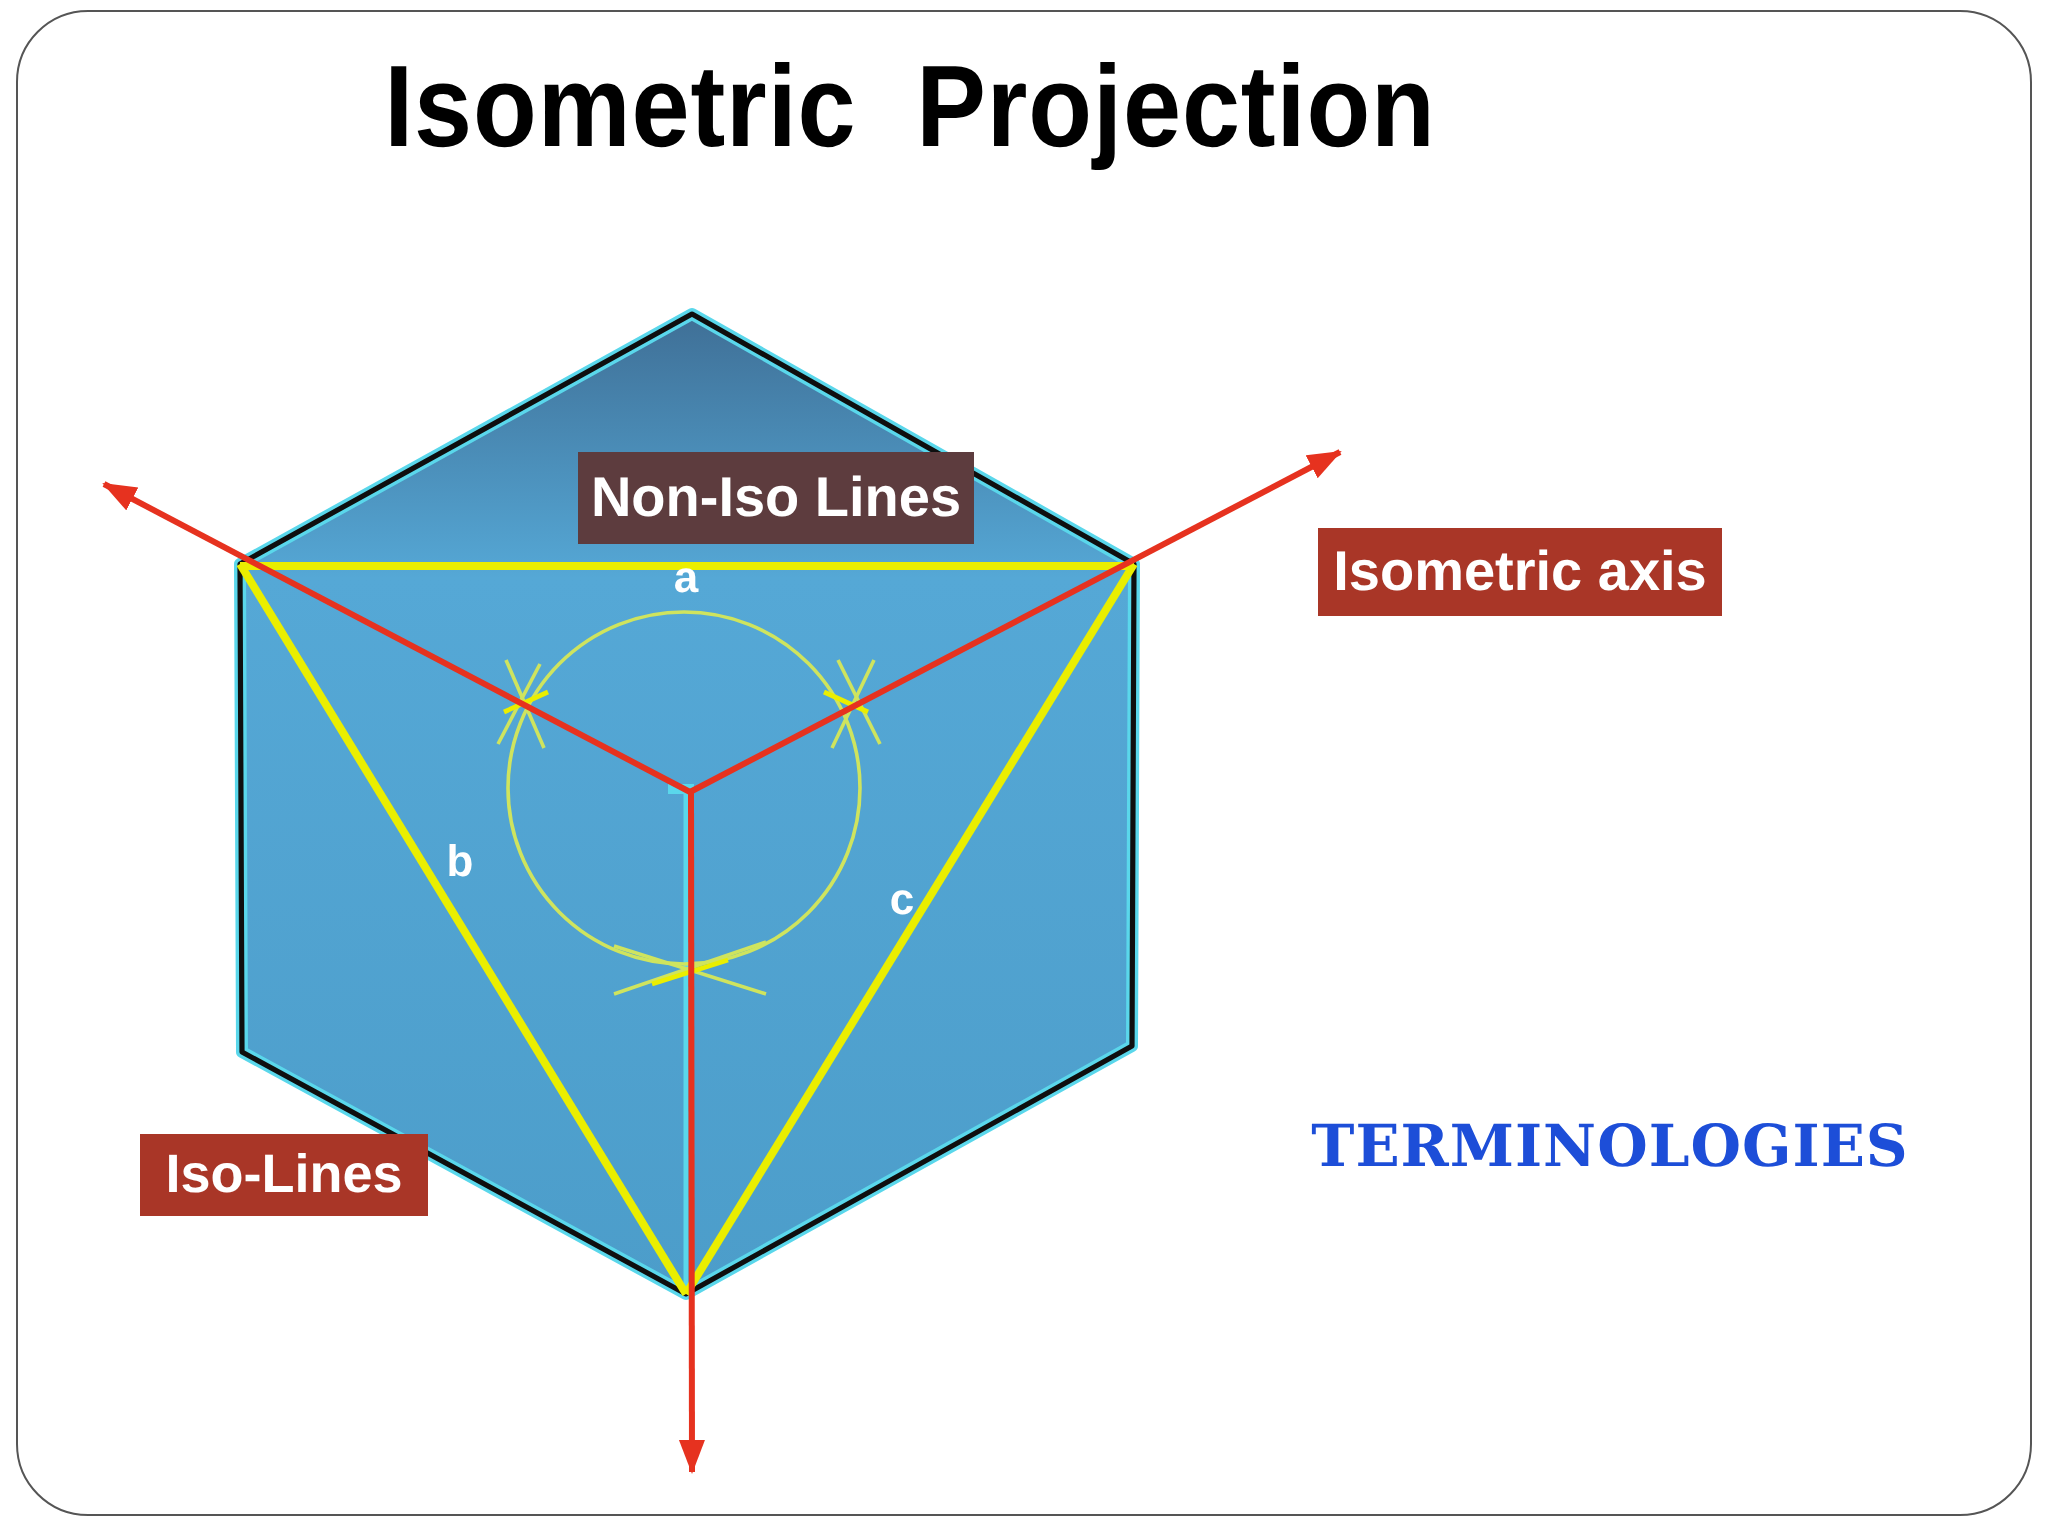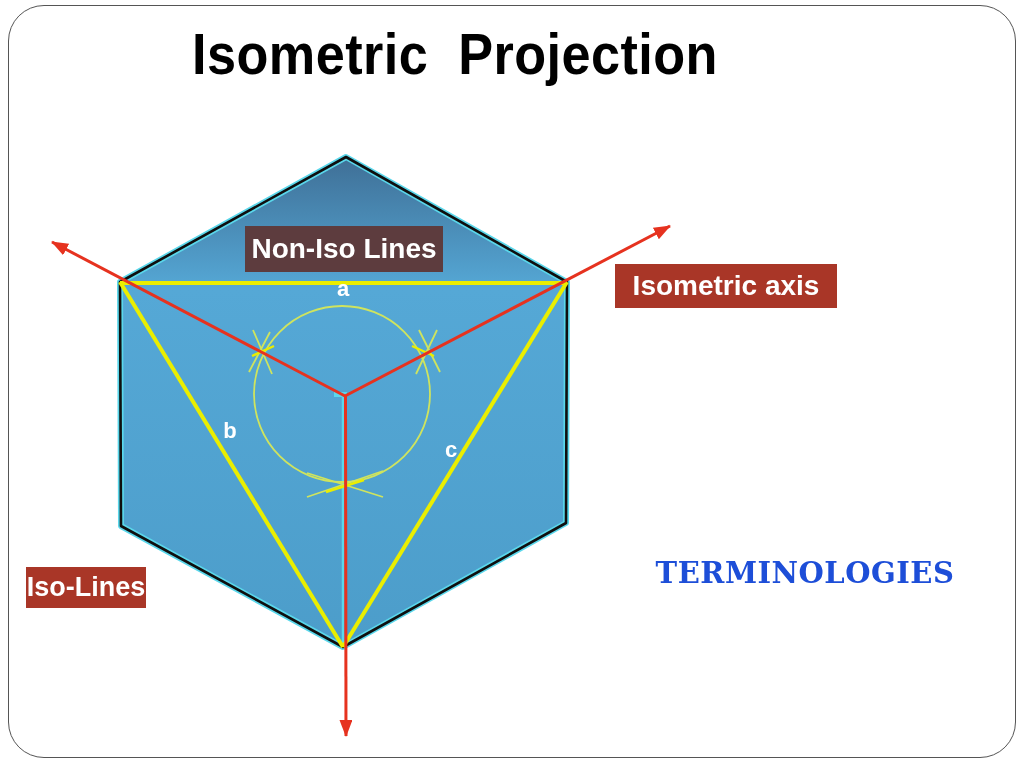--- a/index.html
+++ b/index.html
@@ -33,25 +33,25 @@
   .vertex-label {
     fill:#ffffff; font-family:"Liberation Sans", sans-serif;
     font-size:22px; font-weight:bold; text-anchor:middle;
   }
   .grad-top { stop-color:var(--cube-top,#3f6f96); }
   .grad-mid { stop-color:var(--cube-mid,#55a8d6); }
   .grad-bot { stop-color:var(--cube-bottom,#4c9dca); }
 
   .label-box {
     position:absolute; display:flex; align-items:center; justify-content:center;
-    color:var(--box-text,#fff); font-weight:bold; line-height:1;
+    color:var(--box-text,#fff); font-weight:bold; line-height:1;margin-left:44px;
   }
   .box-non-iso   { left:245px; top:226px; width:198px; height:46px; background:var(--box-dark-maroon,#5d3c3e); font-size:28px; }
-  .box-iso-axis  { left:615px; top:264px; width:222px; height:44px; background:var(--box-brick-red,#a93627); font-size:28px; }
-  .box-iso-lines { left:26px;  top:567px; width:120px; height:41px; background:var(--box-brick-red,#a93627); font-size:27px;text-align:right; }
+  .box-iso-axis  { left:615px; top:264px; width:202px; height:44px; background:var(--box-brick-red,#a93627); font-size:28px; }
+  .box-iso-lines { left:26px;  top:567px; width:144px; height:41px; background:var(--box-brick-red,#a93627); font-size:27px;text-align:right; }
   .terminologies {
     position:absolute; left:655px; top:556px; width:300px; text-align:center;
     font-family:"DejaVu Serif", serif; font-weight:bold; font-size:29px;
     color:#1d4ed8; letter-spacing:0.5px; white-space:nowrap;
   }
 </style>
 </head>
 <body>
 
 <div class="slide">

